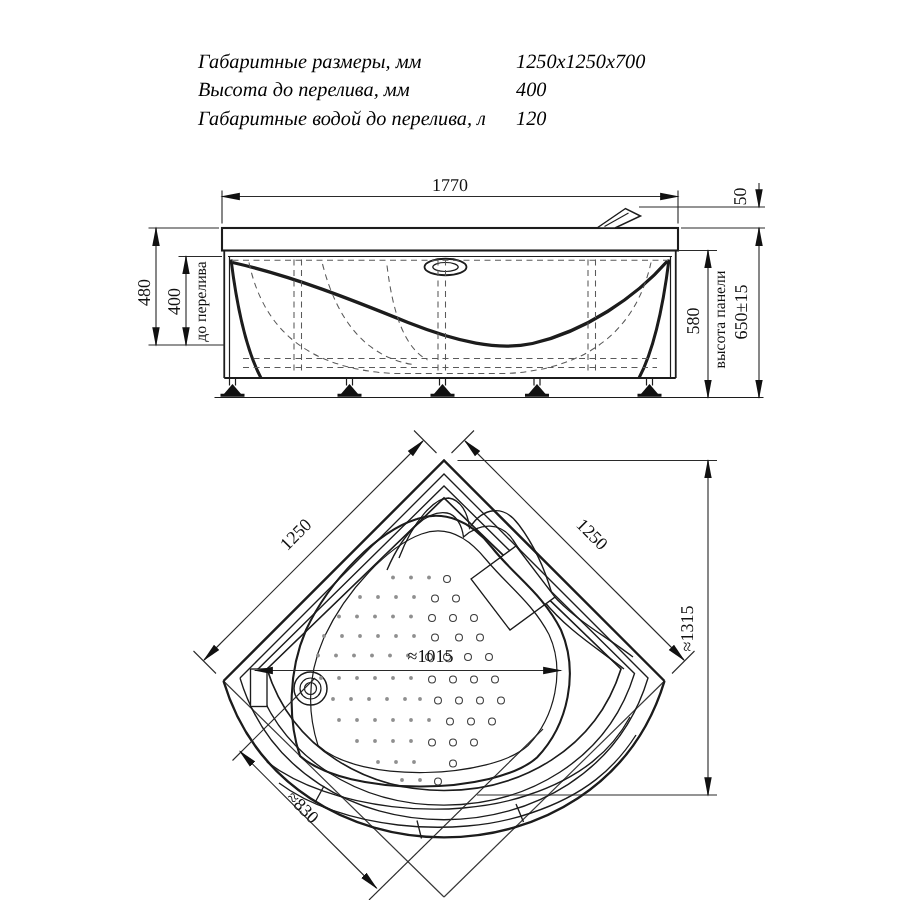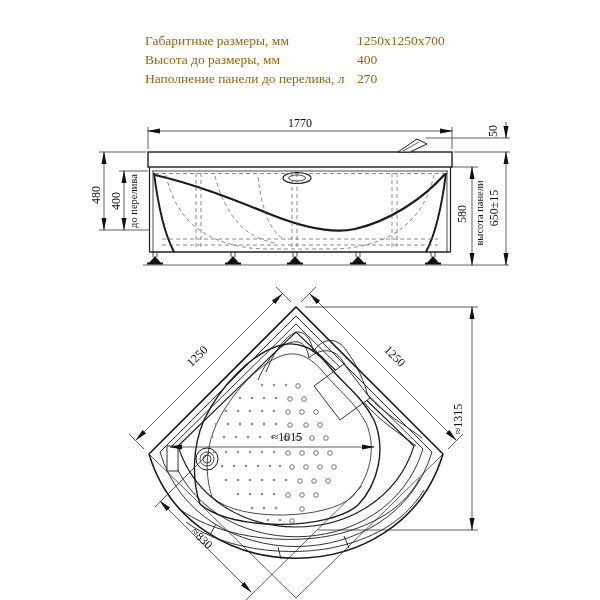--- a/index.html
+++ b/index.html
@@ -1,43 +1,43 @@
 <!DOCTYPE html>
 <html><head>
 <meta charset="utf-8">
 <style>
   html,body{margin:0;padding:0;background:#ffffff;}
   #stage{position:relative;width:600px;height:600px;background:#ffffff;overflow:hidden;
          font-family:"Liberation Serif", serif;}
-  #spec-table{position:absolute;left:145px;top:31px;width:330px;color:#a16207;}
+  #spec-table{position:absolute;left:132px;top:31px;width:330px;color:#000000;font-style:italic;}
   .spec-row{display:flex;height:19px;line-height:19px;font-size:13.5px;}
   .spec-label{width:212px;flex:none;}
   .spec-value{flex:none;text-align:center;}
   svg{position:absolute;left:0;top:0;}
   svg text{font-family:"Liberation Serif", serif;fill:#111;}
   .dimtxt{font-size:12px;}
   .dimtxt-sm{font-size:10.5px;}
 </style>
 </head>
 <body>
 
 <div id="stage">
 
   <div id="spec-table">
     <div class="spec-row">
       <div class="spec-label">Габаритные размеры, мм</div>
       <div class="spec-value">1250x1250x700</div>
     </div>
     <div class="spec-row">
-      <div class="spec-label">Высота до размеры, мм</div>
+      <div class="spec-label">Высота до перелива, мм</div>
       <div class="spec-value">400</div>
     </div>
     <div class="spec-row">
-      <div class="spec-label">Наполнение панели до перелива, л</div>
-      <div class="spec-value">270</div>
+      <div class="spec-label">Габаритные водой до перелива, л</div>
+      <div class="spec-value">120</div>
     </div>
   </div>
 
   <svg width="600" height="600" viewBox="0 0 600 600">
     <defs>
       <marker id="ar" viewBox="0 0 12 6" refX="11" refY="3" markerWidth="13" markerHeight="7" markerUnits="userSpaceOnUse" orient="auto-start-reverse">
         <path d="M0,0.7 L12,3 L0,5.3 Z" fill="#111"></path>
       </marker>
     </defs>
 

